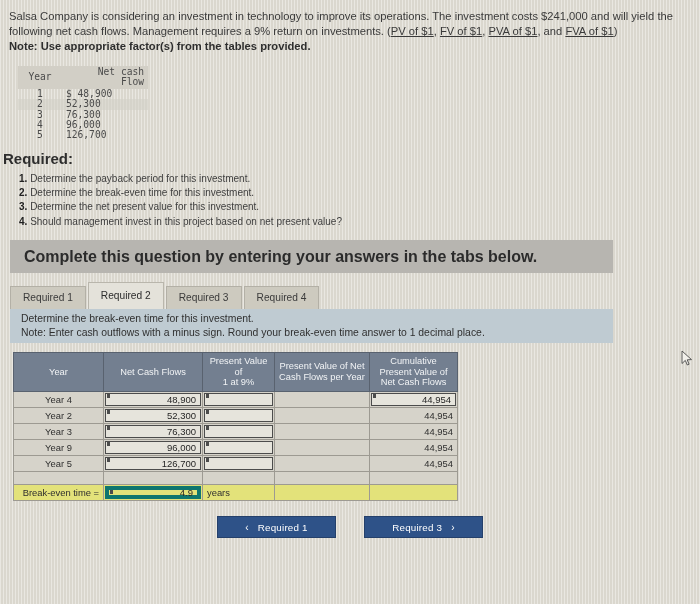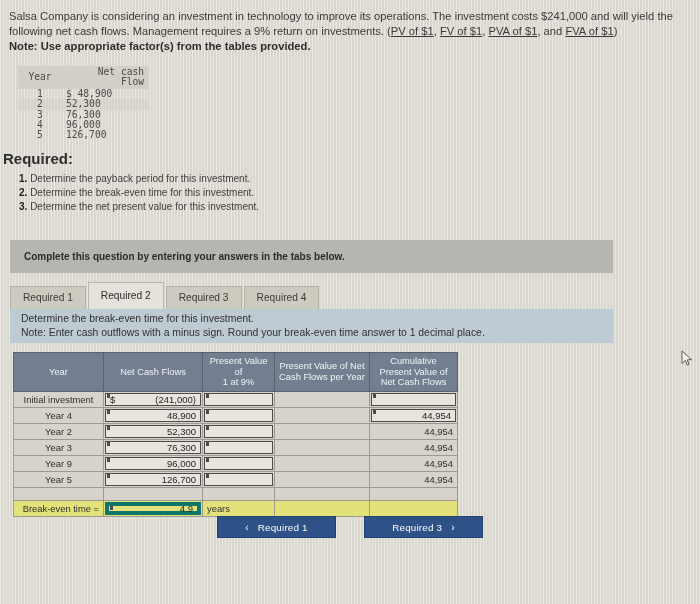--- a/index.html
+++ b/index.html
@@ -74,21 +74,21 @@
 
   
   .banner {
     position: absolute;
     left: 10px; top: 240px; width: 603px; height: 33px;
     background: #b7b5b0;
     display: flex; align-items: center;
   }
   .banner span {
     padding-left: 14px;
-    font-size: 10px; font-weight: bold; color: #2b2b2b;
+    font-size: 16px; font-weight: bold; color: #2b2b2b;
   }
 
   
   .tabstrip {
     position: absolute; left: 10px; top: 283px; height: 26px;
     display: flex; align-items: flex-end;
   }
   .tab {
     height: 22px; line-height: 22px;
     padding: 0 12px;
@@ -247,20 +247,21 @@
         <td class="v">126,700</td>
       </tr>
     </tbody>
   </table>
 
   <div class="req-head">Required:</div>
   <div class="req-list">
     <div><b>1.</b> <span>Determine the payback period for this investment.</span></div>
     <div><b>2.</b> <span>Determine the break-even time for this investment.</span></div>
     <div><b>3.</b> <span>Determine the net present value for this investment.</span></div>
+    <div><b>4.</b> <span>Should management invest in this project based on net present value?</span></div>
   </div>
 
   <div class="banner">
     <span>Complete this question by entering your answers in the tabs below.</span>
   </div>
 
   <div class="tabstrip">
     <div class="tab">Required 1</div>
     <div class="tab active">Required 2</div>
     <div class="tab">Required 3</div>
@@ -298,43 +299,20 @@
         </th>
         <th>
           <span>Cumulative</span><br>
           <span>Present Value of</span><br>
           <span>Net Cash Flows</span>
         </th>
       </tr>
     </thead>
     <tbody>
 
-      <tr>
-        <td class="lbl">Initial investment</td>
-        <td>
-          <div class="cell-in">
-            <span class="cur"></span>
-            <span class="dollar">$</span>
-            <span class="num">(241,000)</span>
-          </div>
-        </td>
-        <td>
-          <div class="cell-in blank">
-            <span class="cur"></span>
-            <span class="num"></span>
-          </div>
-        </td>
-        <td></td>
-        <td>
-          <div class="cell-in blank">
-            <span class="cur"></span>
-            <span class="num"></span>
-          </div>
-        </td>
-      </tr>
 
       <tr>
         <td class="lbl">Year 4</td>
         <td>
           <div class="cell-in">
             <span class="cur"></span>
             <span class="num">48,900</span>
           </div>
         </td>
         <td>

